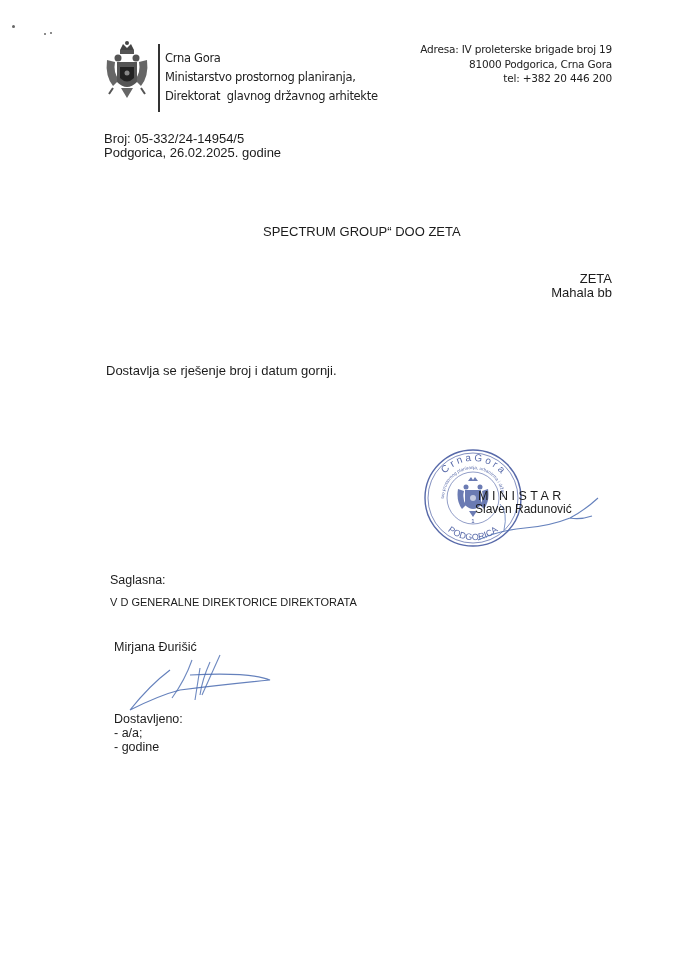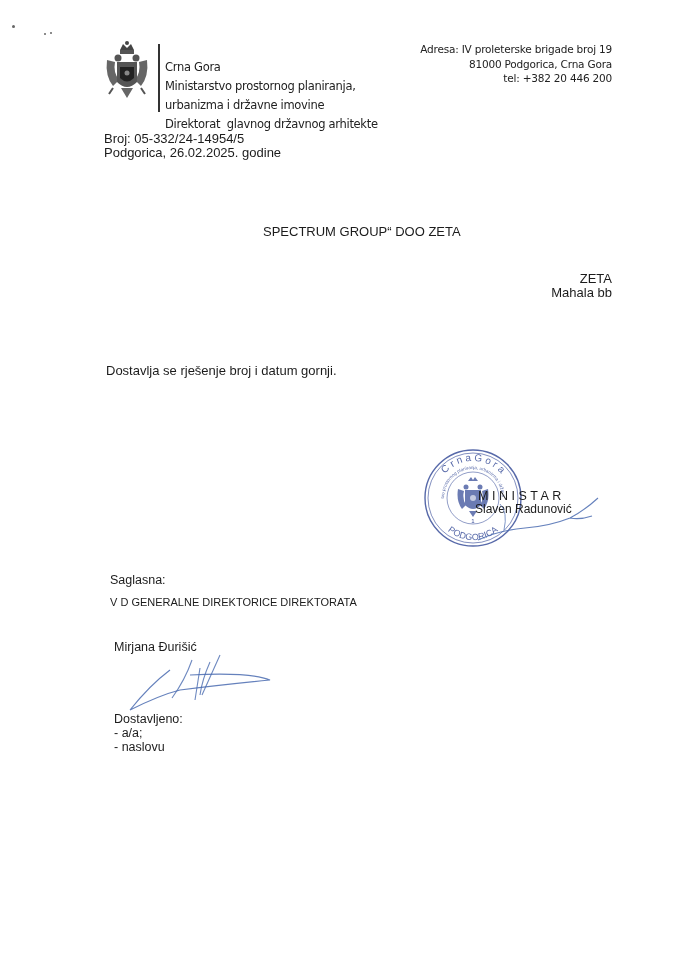--- a/index.html
+++ b/index.html
@@ -37,24 +37,23 @@
 
     <path d="M17 27 L31 27 L31 38 Q24 45 17 38 Z" fill="#222"></path>
     <circle cx="24" cy="33" r="2.5" fill="#888"></circle>
 
     <path d="M18 48 L24 58 L30 48 Z" fill="#666"></path>
     <path d="M10 48 L6 54 M38 48 L42 54" stroke="#555" stroke-width="2"></path>
   </svg>
 </div>
 <div class="vline"></div>
 
-<div class="abs hdr-text" style="left:165px;top:58px;">
+<div class="abs hdr-text" style="left:165px;top:49px;">
   <div>Crna Gora</div>
   <div>Ministarstvo prostornog planiranja,</div>
-  <div>urbanizma i državne imovine</div>
   <div style="white-space:pre;">Direktorat  glavnog državnog arhitekte</div>
 </div>
 
 <div class="abs addr" style="right:67px;top:42px;">
   <div>Adresa: IV proleterske brigade broj 19</div>
   <div>81000 Podgorica, Crna Gora</div>
   <div>tel: +382 20 446 200</div>
 </div>
 
 <div class="abs body-text" style="left:104px;top:132px;font-size:13px;line-height:14px;">
@@ -122,14 +121,14 @@
 <div class="abs" style="left:120px;top:650px;width:160px;height:65px;">
   <svg width="160" height="65" viewBox="0 0 160 65">
     <path d="M50 20 Q30 35 10 60 Q40 45 60 40 Q100 35 150 30 Q130 22 70 25" fill="none" stroke="#4a6bb0" stroke-width="1.2" opacity="0.85"></path>
     <path d="M72 10 Q65 30 52 48 M80 18 L75 50 M90 12 Q82 30 80 45 M100 5 L82 45" fill="none" stroke="#4a6bb0" stroke-width="1.1" opacity="0.8"></path>
   </svg>
 </div>
 
 <div class="abs body-text" style="left:114px;top:712px;font-size:12.5px;line-height:14px;">
   <div>Dostavljeno:</div>
   <div>- a/a;</div>
-  <div>- naslovu</div>
+  <div>- godine</div>
 </div>
 
 </body></html>

